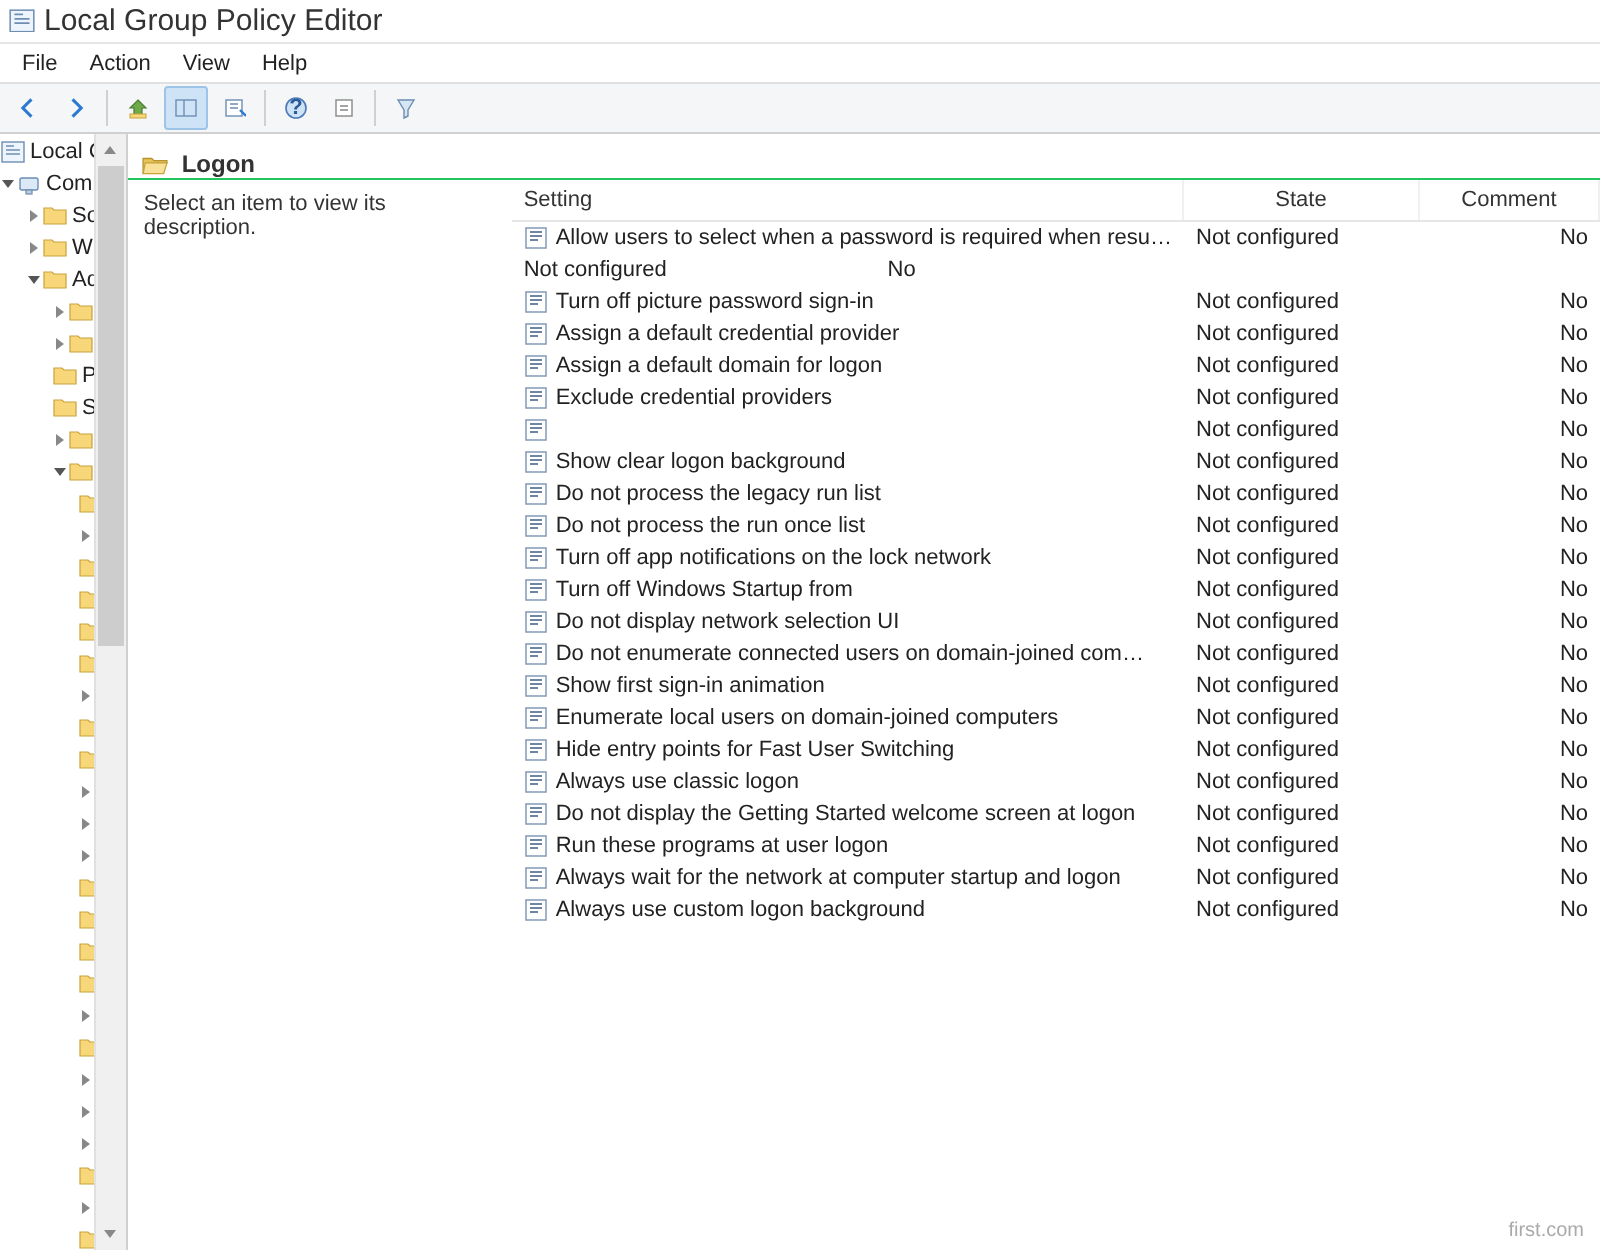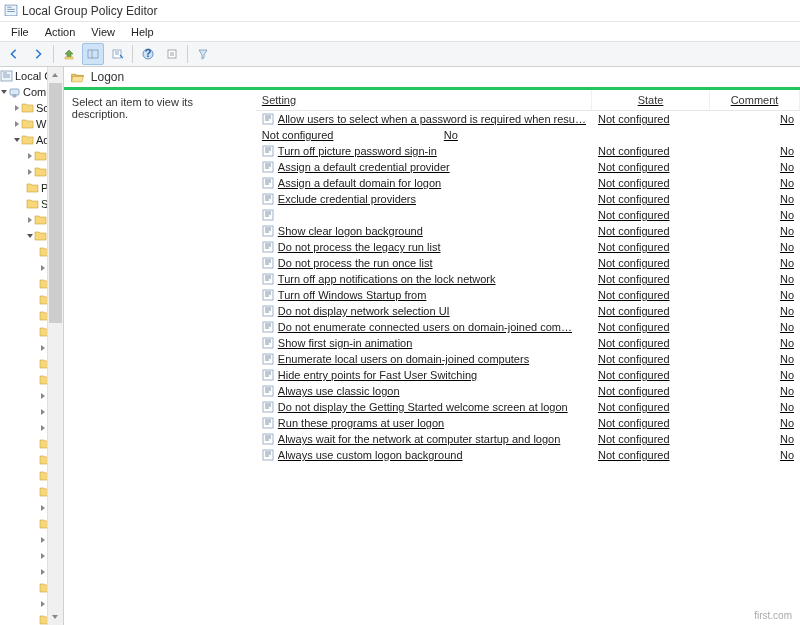--- a/index.html
+++ b/index.html
@@ -1,20 +1,20 @@
 <!DOCTYPE html>
 <html><head>
 <meta charset="utf-8">
 <style>
 * { margin: 0; padding: 0; box-sizing: border-box; font-family: "Segoe UI", Tahoma, sans-serif; font-size: 11px; }
 body { width: 800px; height: 625px; background: #fff; overflow: hidden; position: relative; }
 
 .titlebar { height: 22px; background: #fff; border-bottom: 1px solid #e5e5e5; display: flex; align-items: center; padding: 0 4px; gap: 4px; }
 .titlebar .app-icon { width: 14px; height: 14px; }
-.titlebar .title { font-size: 12px; color: #333; }
+.titlebar .title { font-size: 15px; color: #333; }
 
 .menubar { height: 19px; background: #fff; display: flex; align-items: center; padding: 0 4px; gap: 2px; }
 .menubar .mitem { padding: 2px 7px; color: #222; cursor: default; }
 
 .toolbar { height: 26px; background: #f5f6f7; border-top: 1px solid #e0e0e0; border-bottom: 1px solid #d0d0d0; display: flex; align-items: center; padding: 0 3px; gap: 2px; }
 .toolbar .tbtn { width: 22px; height: 22px; display: flex; align-items: center; justify-content: center; border: 1px solid transparent; border-radius: 2px; }
 .toolbar .sep { width: 1px; height: 18px; background: #d0d0d0; margin: 0 2px; }
 
 .workspace { display: flex; height: calc(625px - 22px - 19px - 26px); }
 
@@ -25,27 +25,27 @@
 .tw svg { width: 8px; height: 8px; }
 .ficon { width: 15px; display: inline-flex; align-items: center; justify-content: center; }
 .ficon svg { width: 13px; height: 12px; }
 .tlabel { padding-left: 2px; color: #222; }
 
 .scroll-trough { position: absolute; right: 0; top: 0; bottom: 0; width: 16px; background: #f0f0f0; border-left: 1px solid #e0e0e0; }
 .scroll-arrow { height: 16px; display: flex; align-items: center; justify-content: center; }
 .scroll-thumb { position: absolute; left: 1px; right: 1px; top: 16px; height: 240px; background: #cdcdcd; }
 
 .content-pane { flex: 1; display: flex; flex-direction: column; background: #fff; }
-.content-header { height: 23px; background: #fff; border-bottom: 3px solid #22c55e; display: flex; align-items: center; padding: 0 6px; gap: 6px; }
+.content-header { height: 23px; background: #fff; border-bottom: 1px solid #22c55e; display: flex; align-items: flex-end; padding: 0 6px; gap: 6px; font-weight: bold; }
 .content-header .ficon svg { width:15px; height:13px; }
 .content-header .hlabel { font-size: 12px; color: #333; }
 
 .content-body { flex: 1; display: flex; }
 .desc-col { width: 192px; padding: 6px 8px; color: #333; }
-.list-col { flex: 1; position: relative; text-decoration: underline; }
+.list-col { flex: 1; position: relative; }
 .list-head { display: flex; height: 21px; border-bottom: 1px solid #e6e6e6; }
 .list-head .col { display: flex; align-items: center; padding: 0 6px; color: #333; border-right: 1px solid #f0f0f0; }
 .col-setting { flex: 1; }
 .col-state { width: 118px; justify-content: center; }
 .col-comment { width: 90px; justify-content: center; }
 
 .list-rows { }
 .lrow { display: flex; height: 16px; align-items: center; }
 .lrow .cell { padding: 0 6px; overflow: hidden; text-overflow: ellipsis; white-space: nowrap; color: #222; }
 .lrow .csetting { flex: 1; display: flex; align-items: center; gap: 3px; }

